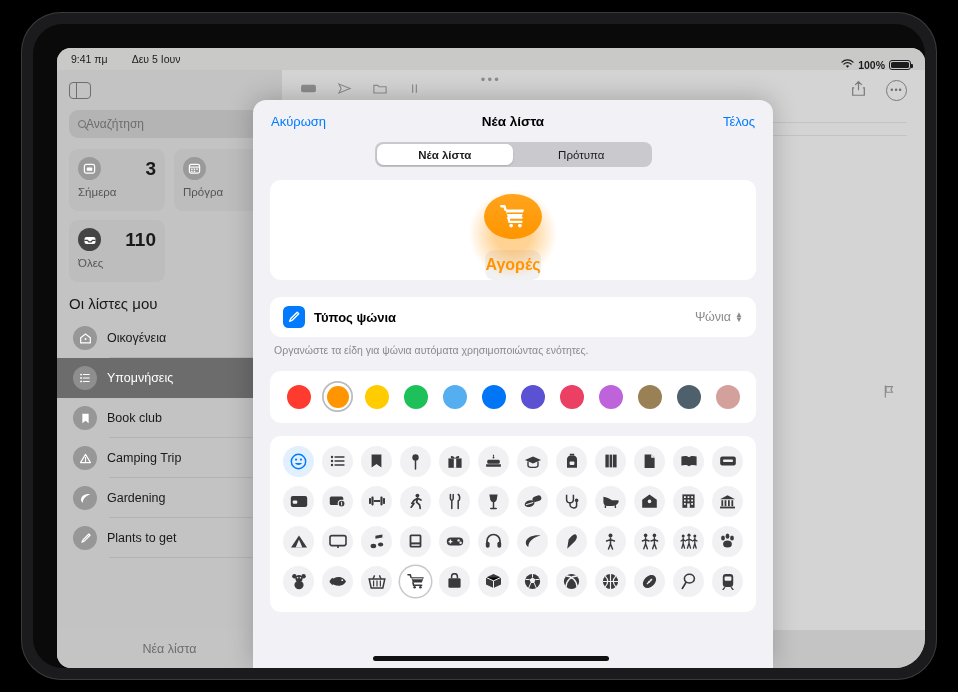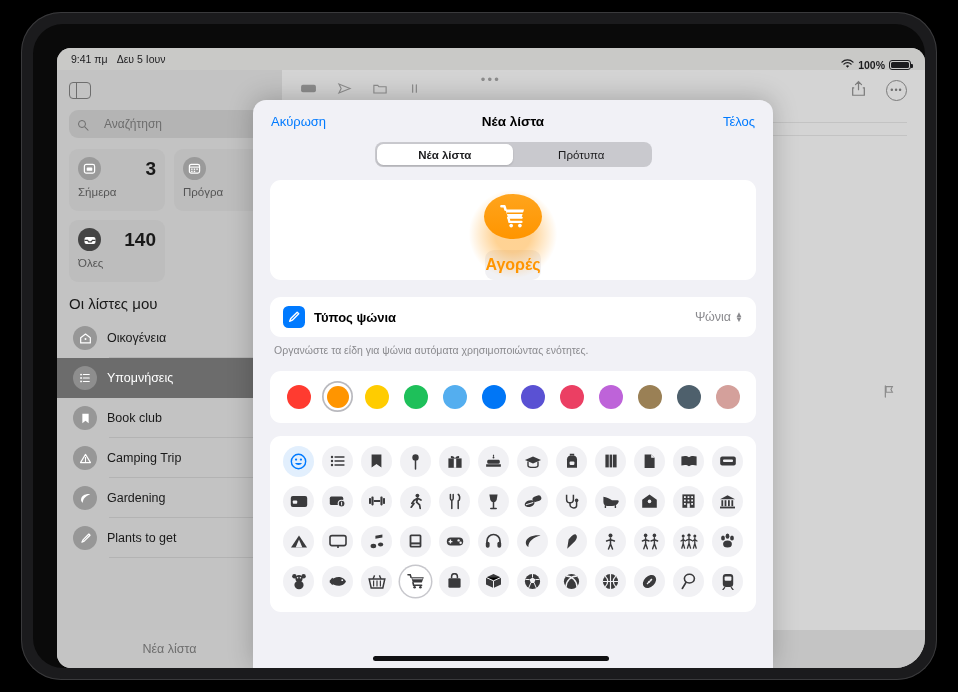--- a/index.html
+++ b/index.html
@@ -39,21 +39,21 @@
   
   #status-bar {
     position: absolute; left: 0; top: 0;
     width: 100%; height: 22px;
     display: flex; align-items: center;
     padding: 0 14px;
     font-size: 10.5px; color: #1c1c1e;
     background: #c9c9c7;
     z-index: 30;
   }
-  #status-left { display: flex; gap: 9px; align-items: flex-start; }
+  #status-left { display: flex; gap: 24px; align-items: flex-start; }
   #status-right {
     margin-left: auto;
     display: flex; gap: 4px; align-items: center;
     font-weight: 600; font-size: 10.5px; margin-top: 12px;
   }
   .wifi-glyph { font-size: 10px; line-height: 1; }
   .battery-shell {
     width: 22px; height: 10.5px;
     border: 1.2px solid #1c1c1e;
     border-radius: 3px;
@@ -107,21 +107,21 @@
   }
   .sb-icon-btn::after {
     content: ""; position: absolute;
     left: 6px; top: 0; bottom: 0;
     width: 1.4px; background: #6e6e70;
   }
   #search-field {
     height: 28px; border-radius: 9px;
     background: #b4b4b2;
     display: flex; align-items: center;
-    gap: 18px; padding: 0 9px;
+    gap: 0; padding: 0 9px;
     font-size: 12px; color: #6d6d70;
   }
   .mag {
     width: 8px; height: 8px;
     border: 1.4px solid #6d6d70;
     border-radius: 50%;
     position: relative;
   }
   .mag::after {
     content: ""; position: absolute;
@@ -473,21 +473,21 @@
             </div>
 
             <div class="smart-card">
               <div class="smart-top">
                 <span class="smart-badge dark">
                   <svg width="14" height="14" viewBox="0 0 14 14">
                       <rect x="1.5" y="4" width="11" height="7" rx="2" fill="#fff"></rect>
                       <path d="M1.5 7.3h3.1l1 1.6h2.8l1-1.6h3.1" stroke="#444446" stroke-width="1.2" fill="none"></path>
                     </svg>
                 </span>
-                <span class="smart-count">140</span>
+                <span class="smart-count">110</span>
               </div>
               <div class="smart-label">Όλες</div>
             </div>
 
           </div>
 
           <div id="my-lists-title">Οι λίστες μου</div>
 
           <div id="lists">
             <div class="list-row">

